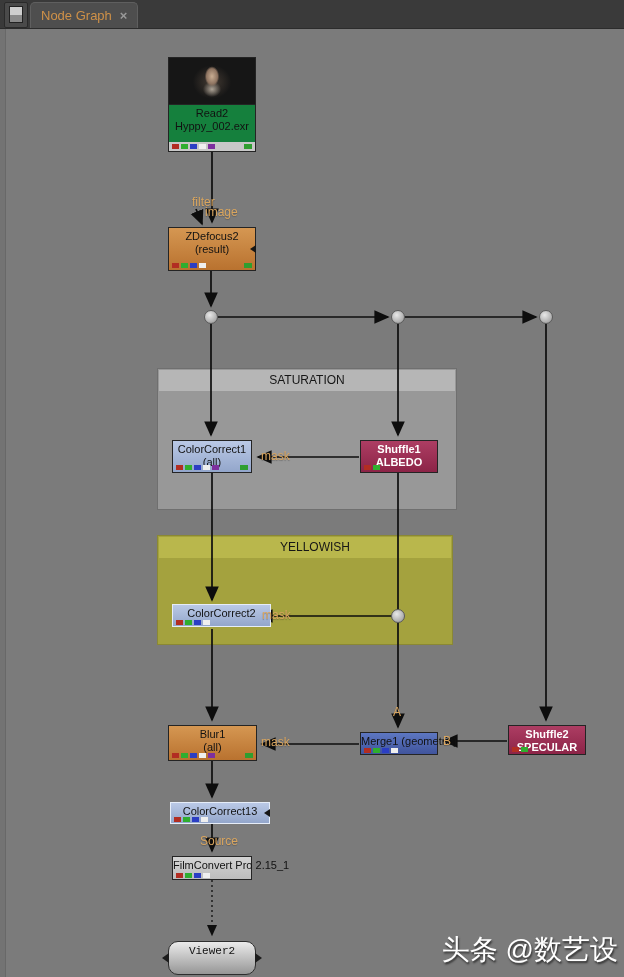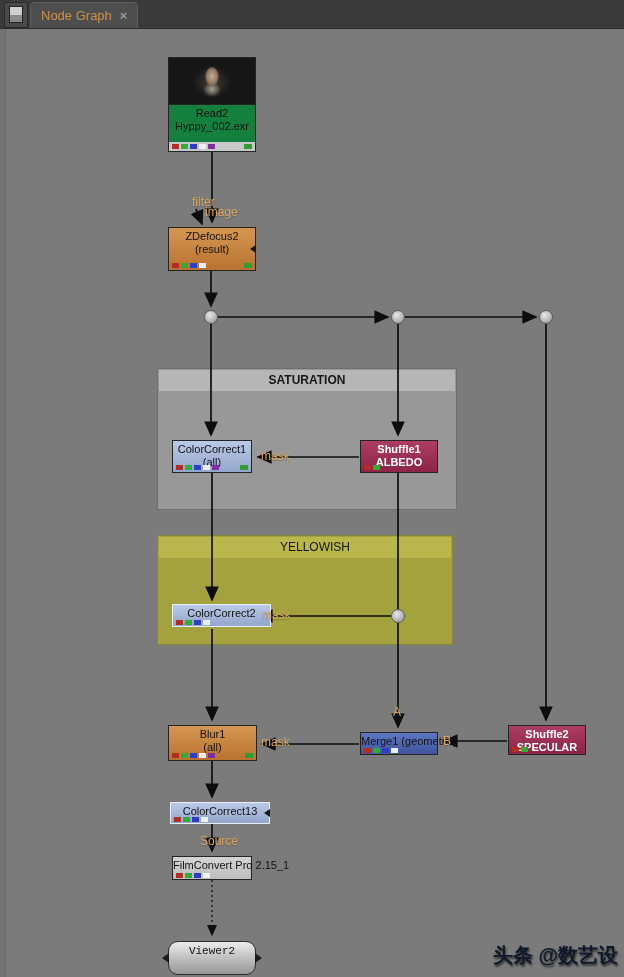--- a/index.html
+++ b/index.html
@@ -14,21 +14,21 @@
   .pane-btn .ic-bot{position:absolute;left:4px;top:12px;width:12px;height:7px;background:#8a8a8a;border:1px solid #222;border-top:none;}
   .tab{position:absolute;left:30px;top:2px;height:26px;min-width:108px;background:#4e4e4e;
        border:1px solid #5f5f5f;border-bottom:none;border-radius:5px 5px 0 0;
        display:flex;align-items:center;gap:8px;padding:0 10px;box-sizing:border-box;}
   .tab .ttl{color:#cf9148;font-size:13px;}
   .tab .cls{color:#9a9a9a;font-size:13px;font-weight:bold;cursor:pointer;}
   .left-strip{position:absolute;left:0;top:28px;width:5px;height:949px;background:#737373;
               border-right:1px solid #686868;z-index:0;}
   
   .backdrop{position:absolute;z-index:1;box-sizing:border-box;border:1px solid #6f6f6f;}
-  .bd-gray{background:#989898;font-weight:bold;}
+  .bd-gray{background:#989898;}
   .bd-olive{background:#a4a23e;border-color:#8a8834;}
   .backdrop .hdr{margin:1px;height:21px;line-height:21px;text-align:center;
                  font-size:12px;color:#161616;}
   .bd-gray .hdr{background:#b6b6b6;}
   .bd-olive .hdr{background:#b9b74c;padding-left:20px;}
   
   .node{position:absolute;z-index:3;box-sizing:border-box;border:1px solid #242424;
         text-align:center;color:#121212;font-size:11px;}
   .node .t{line-height:13px;padding-top:2px;white-space:nowrap;overflow:visible;}
   .node .t2{line-height:12px;white-space:nowrap;}
@@ -60,21 +60,21 @@
        border-top:5px solid transparent;border-bottom:5px solid transparent;}
   .cap-l{left:-7px;border-right:7px solid #1c1c1c;}
   .cap-r{right:-7px;border-left:7px solid #1c1c1c;}
   
   .elabel{position:absolute;z-index:4;color:#d9a55e;font-size:12px;line-height:13px;
           text-shadow:0 1px 1px rgba(40,40,40,.35);}
   
   svg .e{stroke:#0d0d0d;stroke-width:1.7;fill:none;}
   svg .dash{stroke-dasharray:2,3;stroke-width:1.3;}
   
-  .wm{position:absolute;right:6px;bottom:8px;z-index:5;color:#0f172a;font-size:20px;font-weight:bold;
+  .wm{position:absolute;right:6px;bottom:8px;z-index:5;color:#ffffff;font-size:28px;font-weight:normal;
       text-shadow:1px 2px 2px rgba(30,30,30,.8);}
 </style>
 </head>
 <body>
 
 <div class="stage">
 
   <div class="tabbar">
     <div class="pane-btn">
       <span class="ic-top"></span>

